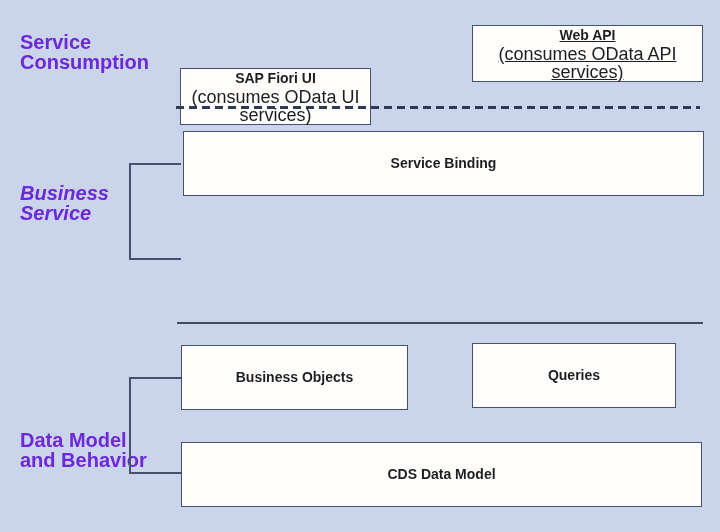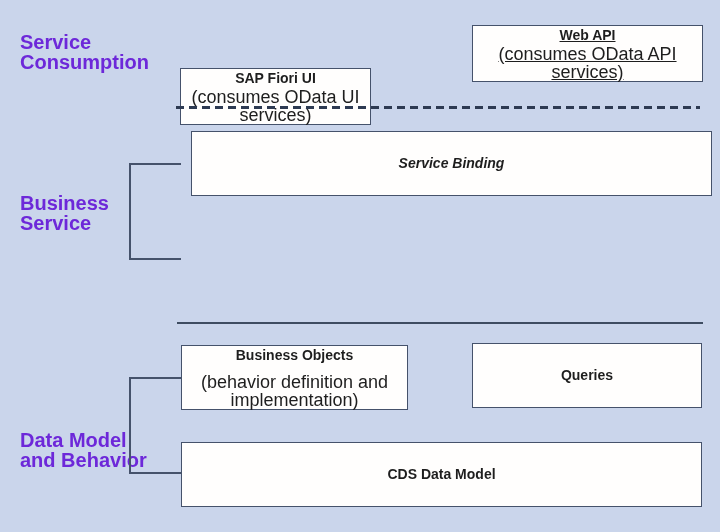--- a/index.html
+++ b/index.html
@@ -69,56 +69,54 @@
   }
 </style>
 </head>
 <body>
 
 <div class="canvas">
 
   <div class="side-label" style="top:32px;">Service
 Consumption</div>
 
-  <div class="side-label" style="top:193px;">Business
+  <div class="side-label" style="top:183px;font-style:italic;">Business
 Service</div>
 
   <div class="side-label" style="top:406px;margin-top:24px;">Data Model
 and Behavior</div>
 
   <div class="box" style="left:180px; top:24px; width:191px; height:57px;margin-top:44px;">
     <div class="box-title">SAP Fiori UI</div>
     <div class="box-sub">(consumes OData UI services)</div>
   </div>
 
   <div class="box" style="left:472px; top:25px; width:231px; height:57px;text-decoration:underline;">
     <div class="box-title">Web API</div>
     <div class="box-sub">(consumes OData API services)</div>
   </div>
 
   <div class="sep-dashed" style="left:176px; top:106px; width:524px;"></div>
 
   <div class="bracket" style="left:129px; top:163px; width:52px; height:97px;"></div>
 
-  <div class="box" style="left:191px; top:131px; width:521px; height:65px;font-style:italic;">
+  <div class="box" style="left:183px; top:131px; width:521px; height:65px;">
     <div class="box-title">Service Binding</div>
   </div>
 
 
   <div class="sep-solid" style="left:177px; top:322px; width:526px;"></div>
 
   <div class="bracket" style="left:129px; top:377px; width:52px; height:97px;"></div>
 
   <div class="box" style="left:181px; top:345px; width:227px; height:65px;gap:8px;">
     <div class="box-title">Business Objects</div>
-    <div class="box-sub">(behavior definition and
-implementation)</div>
   </div>
 
-  <div class="box" style="left:472px; top:343px; width:230px; height:65px;">
+  <div class="box" style="left:472px; top:343px; width:204px; height:65px;">
     <div class="box-title">Queries</div>
 
   </div>
 
   <div class="box" style="left:181px; top:442px; width:521px; height:65px;align-items:center;">
     <div class="box-title">CDS Data Model</div>
 
   </div>
 
 </div>

